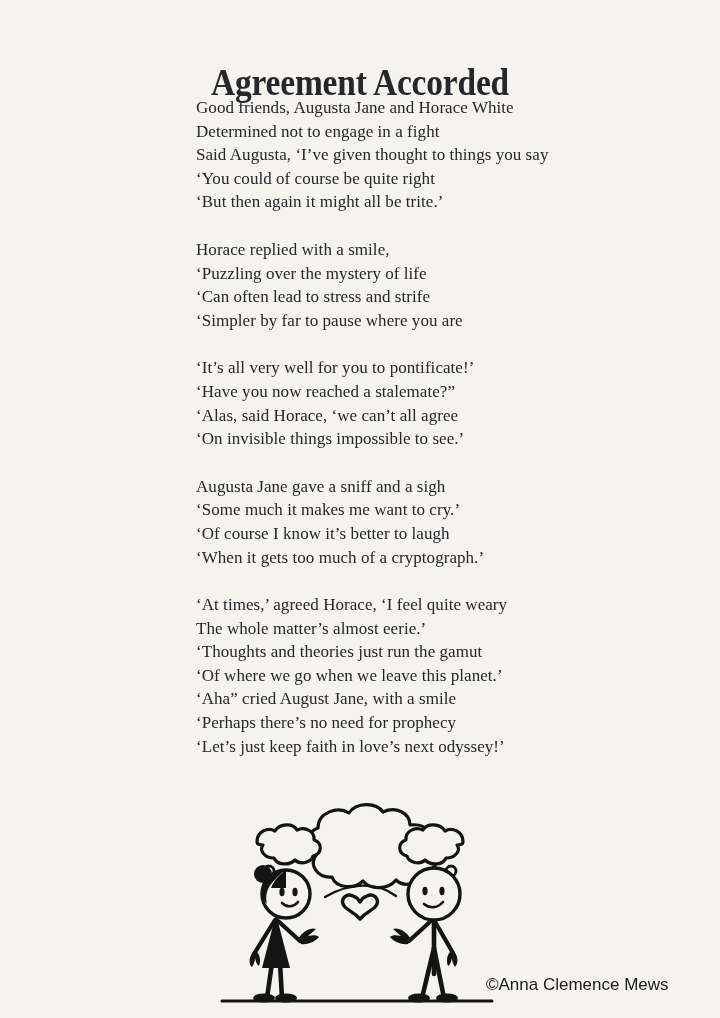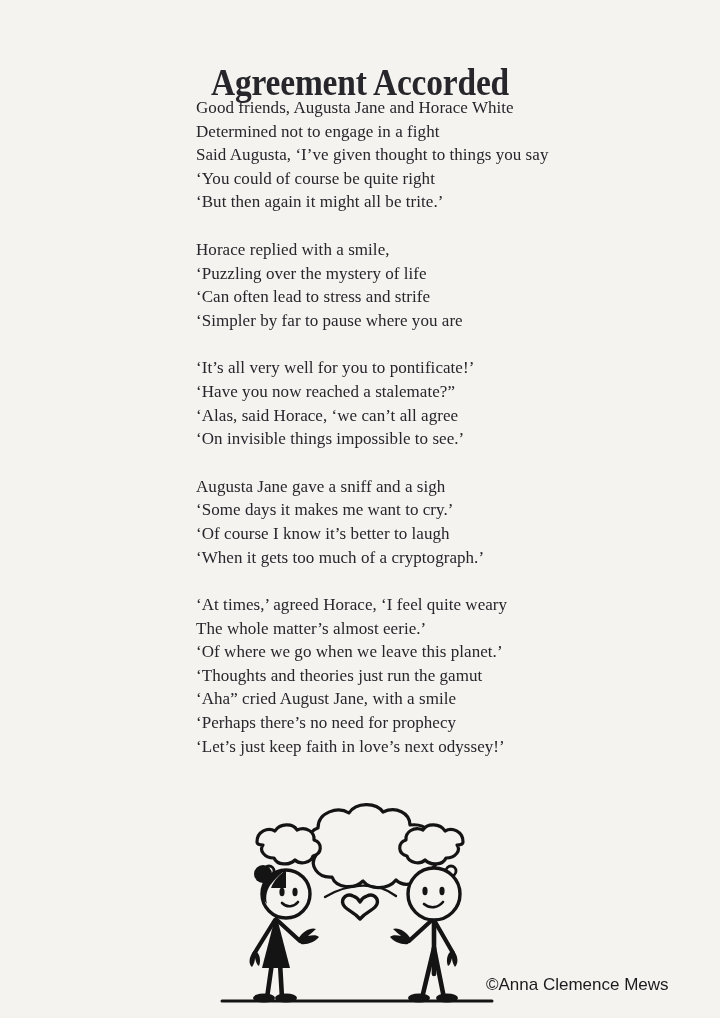--- a/index.html
+++ b/index.html
@@ -119,30 +119,30 @@
 
     <div class="stanza">
       <div class="poem-line">‘It’s all very well for you to pontificate!’</div>
       <div class="poem-line">‘Have you now reached a stalemate?”</div>
       <div class="poem-line">‘Alas, said Horace, ‘we can’t all agree</div>
       <div class="poem-line">‘On invisible things impossible to see.’</div>
     </div>
 
     <div class="stanza">
       <div class="poem-line">Augusta Jane gave a sniff and a sigh</div>
-      <div class="poem-line">‘Some days it makes me want to cry.’</div>
+      <div class="poem-line">‘Some much it makes me want to cry.’</div>
       <div class="poem-line">‘Of course I know it’s better to laugh</div>
       <div class="poem-line">‘When it gets too much of a cryptograph.’</div>
     </div>
 
     <div class="stanza">
       <div class="poem-line">‘At times,’ agreed Horace, ‘I feel quite weary</div>
       <div class="poem-line">The whole matter’s almost eerie.’</div>
+      <div class="poem-line">‘Thoughts and theories just run the gamut</div>
       <div class="poem-line">‘Of where we go when we leave this planet.’</div>
-      <div class="poem-line">‘Thoughts and theories just run the gamut</div>
       <div class="poem-line">‘Aha” cried August Jane, with a smile</div>
       <div class="poem-line">‘Perhaps there’s no need for prophecy</div>
       <div class="poem-line">‘Let’s just keep faith in love’s next odyssey!’</div>
     </div>
 
   </div>
 
   <div class="illustration">
     <svg viewBox="0 0 300 215" xmlns="http://www.w3.org/2000/svg">
 

